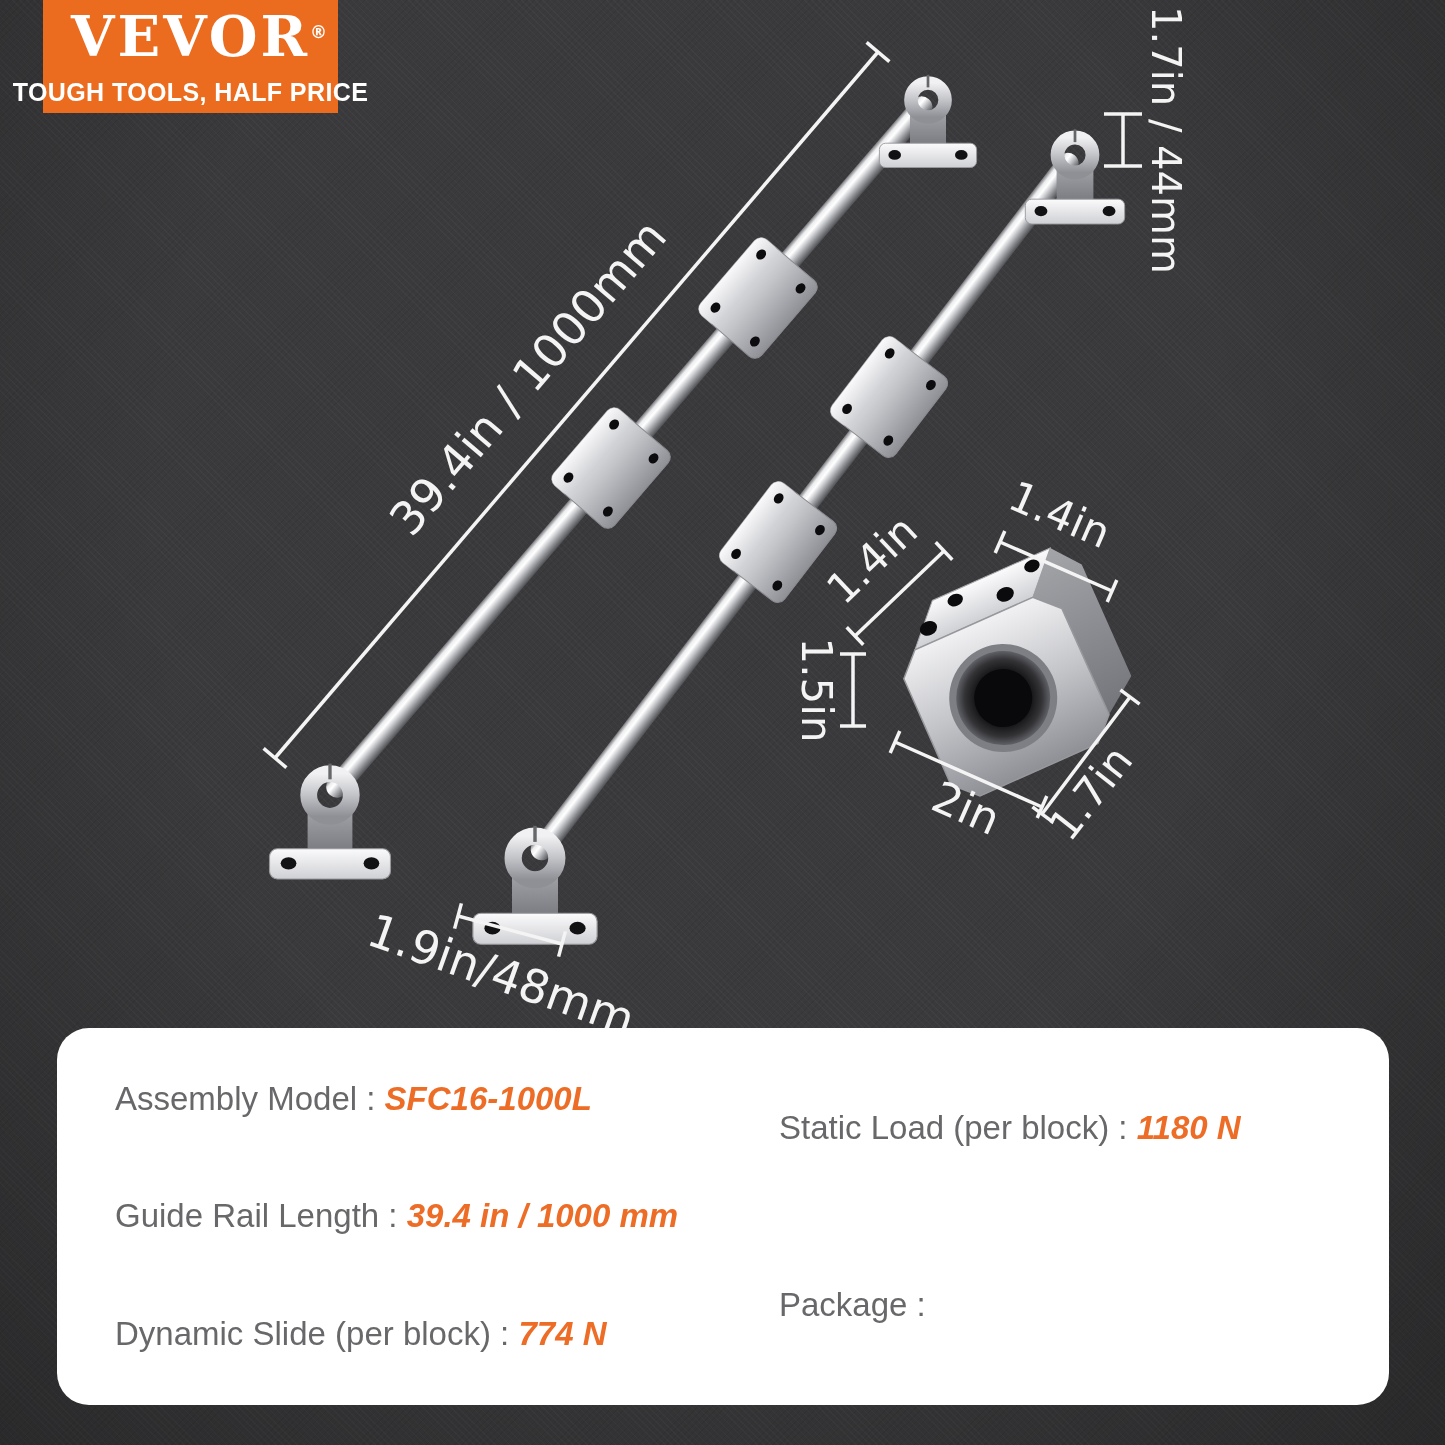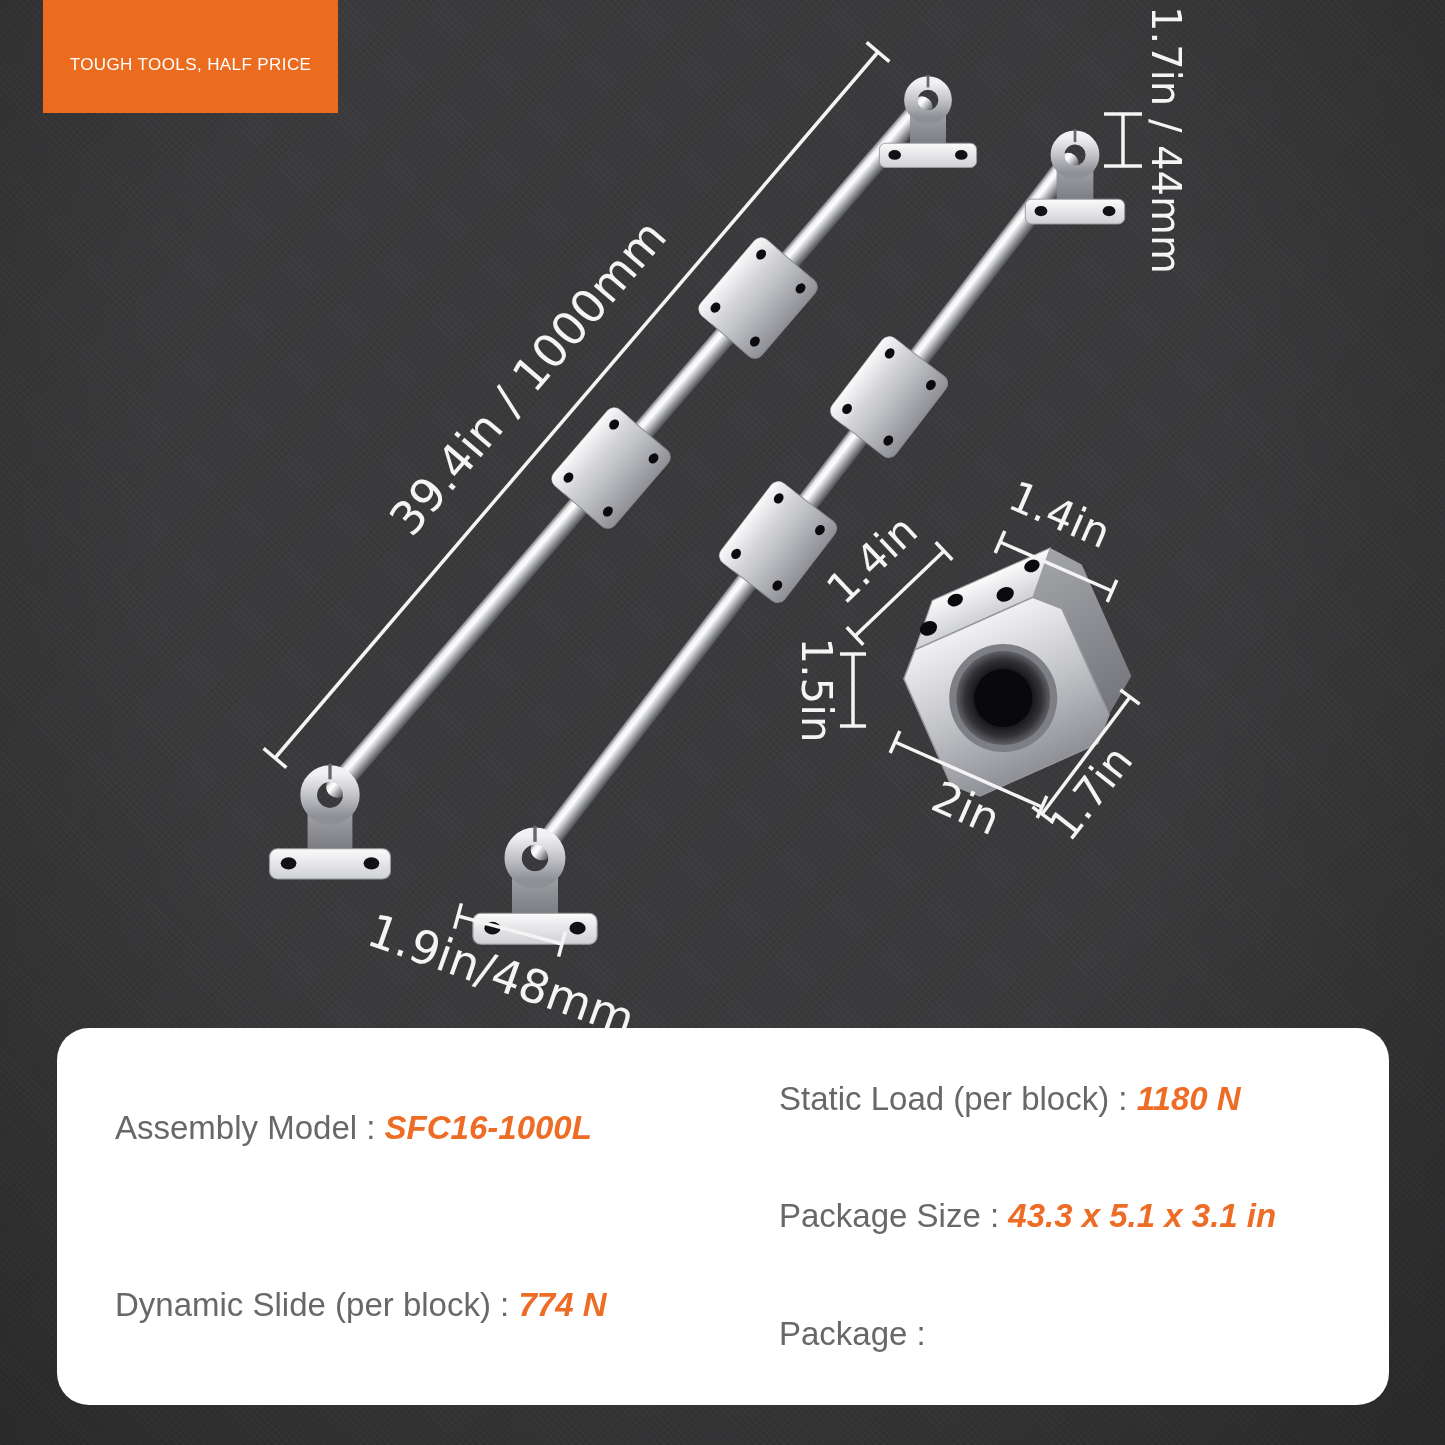--- a/index.html
+++ b/index.html
@@ -28,21 +28,21 @@
   }
   .logo-brand{
     font-family:"DejaVu Serif", serif;font-weight:bold;font-size:56px;line-height:56px;
     letter-spacing:3px;position:relative;
   }
   .logo-reg{
     font-family:"DejaVu Sans", sans-serif;font-size:17px;font-weight:bold;
     position:absolute;top:-4px;right:-20px;
   }
   .logo-tagline{
-    font-size:17px;font-weight:normal;letter-spacing:.4px;margin-top:14px;white-space:nowrap;
+    font-size:25px;font-weight:bold;letter-spacing:.4px;margin-top:14px;white-space:nowrap;
   }
   
   svg.scene{position:absolute;left:0;top:0;z-index:2;}
   .dim-text{
     fill:#f4f4f4;font-family:"DejaVu Sans", sans-serif;
   }
   
   .spec-panel{
     position:absolute;left:57px;top:1028px;width:1332px;height:377px;
     background:#ffffff;border-radius:32px;z-index:6;
@@ -59,20 +59,23 @@
   }
   .spec-label{color:#68686b;}
   .spec-value{color:#ed6c26;font-weight:bold;font-style:italic;}
 </style>
 </head>
 <body>
 
 <div class="bg"></div>
 
 <div class="logo">
+  <div class="logo-brand">
+    <span>VEVOR</span><span class="logo-reg">®</span>
+  </div>
   <div class="logo-tagline">TOUGH TOOLS, HALF PRICE</div>
 </div>
 
 <svg class="scene" width="1445" height="1030" viewBox="0 0 1445 1030">
   <defs>
     <linearGradient id="railG" x1="0" y1="0" x2="0" y2="1">
       <stop offset="0" stop-color="#77777b"></stop>
       <stop offset="0.18" stop-color="#ecedef"></stop>
       <stop offset="0.36" stop-color="#ffffff"></stop>
       <stop offset="0.55" stop-color="#cbccd0"></stop>
@@ -242,27 +245,27 @@
   </g>
   <text class="dim-text" transform="translate(1102,802) rotate(-52)" font-size="42" text-anchor="middle">1.7in</text>
 </svg>
 
 <div class="spec-panel">
   <div class="spec-col spec-col-left">
     <div class="spec-row">
       <span class="spec-label">Assembly Model : </span><span class="spec-value">SFC16-1000L</span>
     </div>
     <div class="spec-row">
+      <span class="spec-label">Guide Rail Length : </span><span class="spec-value">39.4 in / 1000 mm</span>
+    </div>
+    <div class="spec-row">
       <span class="spec-label">Dynamic Slide (per block) : </span><span class="spec-value">774 N</span>
     </div>
   </div>
   <div class="spec-col spec-col-right">
     <div class="spec-row">
       <span class="spec-label">Static Load (per block) : </span><span class="spec-value">1180 N</span>
     </div>
     <div class="spec-row">
-      <span class="spec-label">Package Size : </span><span class="spec-value">43.3 x 5.1 x 3.1 in</span>
-    </div>
-    <div class="spec-row">
       <span class="spec-label">Package : </span><span class="spec-value"></span>
     </div>
   </div>
 </div>
 
 </body></html>

